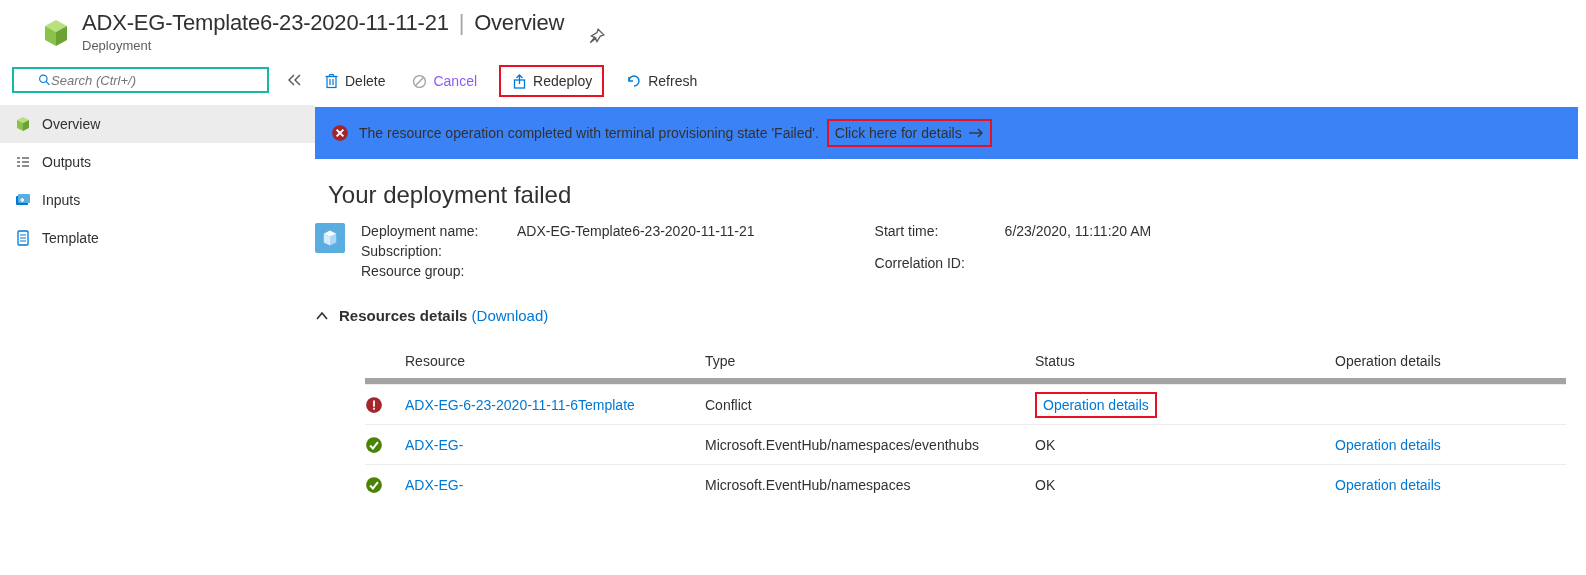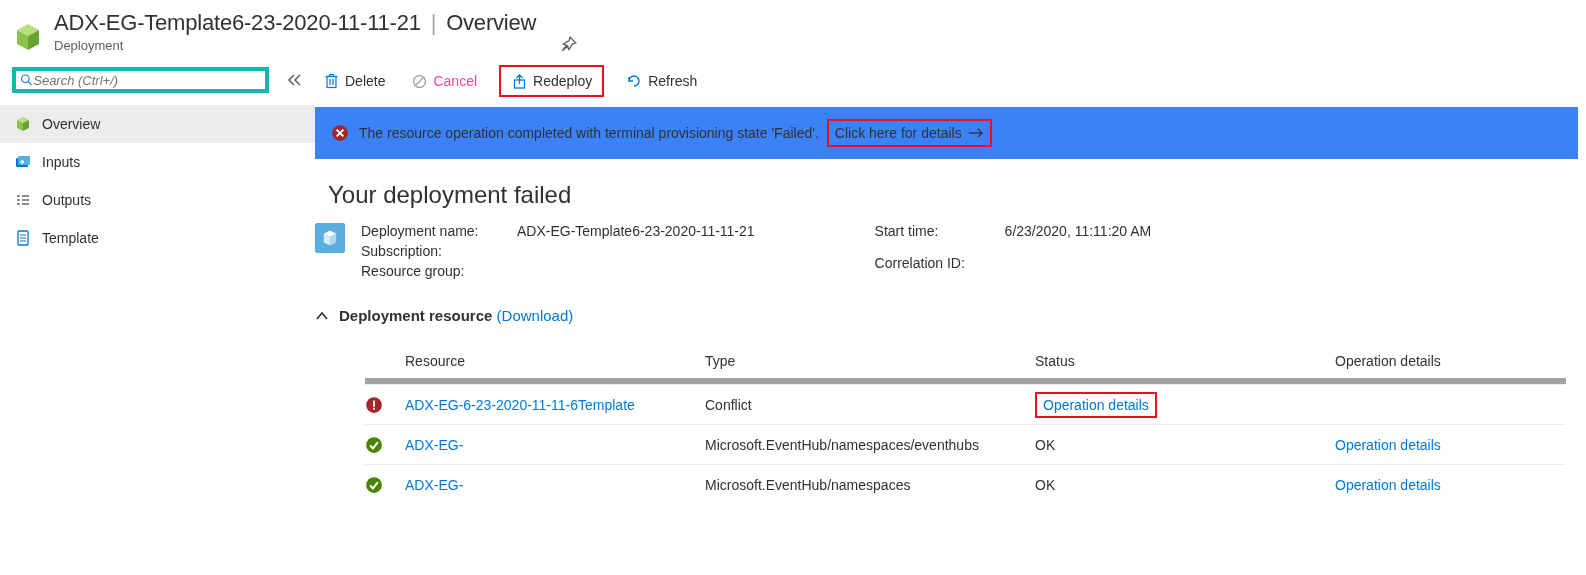--- a/index.html
+++ b/index.html
@@ -7,22 +7,23 @@
     font-family: "Segoe UI", -apple-system, sans-serif;
     font-size: 14px;
     color: #323130;
     background: #fff;
     width: 1586px;
     height: 575px;
     overflow: hidden;
   }
   .header {
     display: flex;
-    align-items: flex-end;
+    align-items: center;
     padding: 10px 28px 4px 12px;
+    margin-left: 28px;
   }
   .resource-icon {
     width: 32px; height: 32px;
     margin-right: 10px;
     margin-top: 2px;
   }
   .title-block .breadcrumb {
     font-size: 22px;
     font-weight: 400;
     color: #323130;
@@ -53,23 +54,23 @@
   }
   .search-row {
     display: flex;
     align-items: center;
     padding: 2px 12px 12px 12px;
   }
   .search-box {
     flex: 1;
     display: flex;
     align-items: center;
-    border: 4px solid #14b8a6;
+    border: 2px solid #14b8a6;
     height: 26px;
-    padding: 0 4px;
+    padding: 0 24px;
   }
   .search-box input {
     border: none;
     outline: none;
     font-size: 13px;
     width: 100%;
     background: transparent;
     font-style: italic;
     color: #605e5c;
   }
@@ -104,21 +105,21 @@
   }
   .tool-btn {
     display: inline-flex;
     align-items: center;
     gap: 6px;
     font-size: 14px;
     color: #323130;
     cursor: pointer;
     padding: 2px 4px;
   }
-  .tool-btn.disabled { color: #ec4899; cursor: default; }
+  .tool-btn.disabled { color: #8b5cf6; cursor: default; }
   .tool-btn .icn { width:16px; height:16px; display:flex; align-items:center; justify-content:center;}
   .tool-btn.highlight {
     border: 2px solid #e81123;
     padding: 6px 10px;
   }
   svg { display:block; }
 
   .error-banner {
     background: #3b82f6;
     display:flex;
@@ -255,40 +256,40 @@
         <svg width="16" height="16" viewBox="0 0 16 16">
           <polygon points="8,1 14,4 8,7 2,4" fill="#b7e07e"></polygon>
           <polygon points="2,4 8,7 8,15 2,12" fill="#8bc34a"></polygon>
           <polygon points="14,4 8,7 8,15 14,12" fill="#6aa331"></polygon>
         </svg>
       </span>
       <span>Overview</span>
     </div>
     <div class="nav-item">
       <span class="nav-icon">
-        <svg width="16" height="16" viewBox="0 0 16 16">
-          <rect x="1" y="4" width="12" height="9" rx="1" fill="#0078d4"></rect>
-          <rect x="3" y="2" width="12" height="9" rx="1" fill="#59addf"></rect>
-          <path d="M7 6 L7 10 M5 8 L9 8 M9 8 L7 6 M9 8 L7 10" stroke="#fff" stroke-width="1" fill="none"></path>
-        </svg>
-      </span>
-      <span>Inputs</span>
-    </div>
-    <div class="nav-item">
-      <span class="nav-icon">
         <svg width="16" height="16" viewBox="0 0 16 16" stroke="#605e5c" stroke-width="1.4" fill="none">
           <line x1="2" y1="4" x2="5" y2="4"></line>
             <line x1="7" y1="4" x2="14" y2="4"></line>
           <line x1="2" y1="8" x2="5" y2="8"></line>
             <line x1="7" y1="8" x2="14" y2="8"></line>
           <line x1="2" y1="12" x2="5" y2="12"></line>
             <line x1="7" y1="12" x2="14" y2="12"></line>
         </svg>
       </span>
       <span>Outputs</span>
+    </div>
+    <div class="nav-item">
+      <span class="nav-icon">
+        <svg width="16" height="16" viewBox="0 0 16 16">
+          <rect x="1" y="4" width="12" height="9" rx="1" fill="#0078d4"></rect>
+          <rect x="3" y="2" width="12" height="9" rx="1" fill="#59addf"></rect>
+          <path d="M7 6 L7 10 M5 8 L9 8 M9 8 L7 6 M9 8 L7 10" stroke="#fff" stroke-width="1" fill="none"></path>
+        </svg>
+      </span>
+      <span>Inputs</span>
     </div>
     <div class="nav-item">
       <span class="nav-icon">
         <svg width="16" height="16" viewBox="0 0 16 16">
           <rect x="3" y="1" width="10" height="14" rx="1" fill="none" stroke="#0078d4" stroke-width="1.3"></rect>
           <line x1="5" y1="5" x2="11" y2="5" stroke="#0078d4"></line>
           <line x1="5" y1="8" x2="11" y2="8" stroke="#0078d4"></line>
           <line x1="5" y1="11" x2="11" y2="11" stroke="#0078d4"></line>
         </svg>
       </span>
@@ -391,21 +392,21 @@
         <span class="val"></span>
       </div>
     </div>
 
     <div class="det-header">
       <span class="chev">
         <svg width="14" height="10" viewBox="0 0 14 10" stroke="#323130" stroke-width="1.6" fill="none">
           <polyline points="2,8 7,2 12,8"></polyline>
         </svg>
       </span>
-      <span class="bold">Deployment resource</span>
+      <span class="bold">Resources details</span>
       <span>&nbsp;</span>
       <span class="dl">(Download)</span>
     </div>
 
     <div class="table">
       <div class="table-row head">
         <span></span>
         <span>Resource</span>
         <span>Type</span>
         <span>Status</span>

